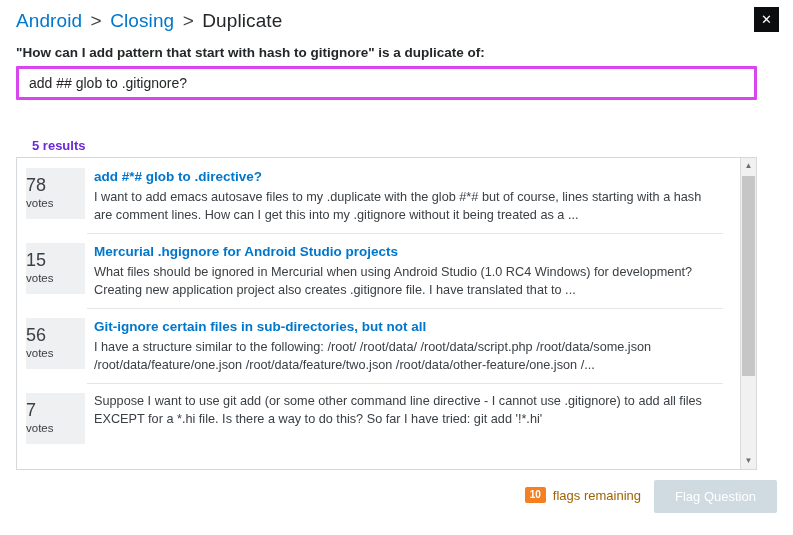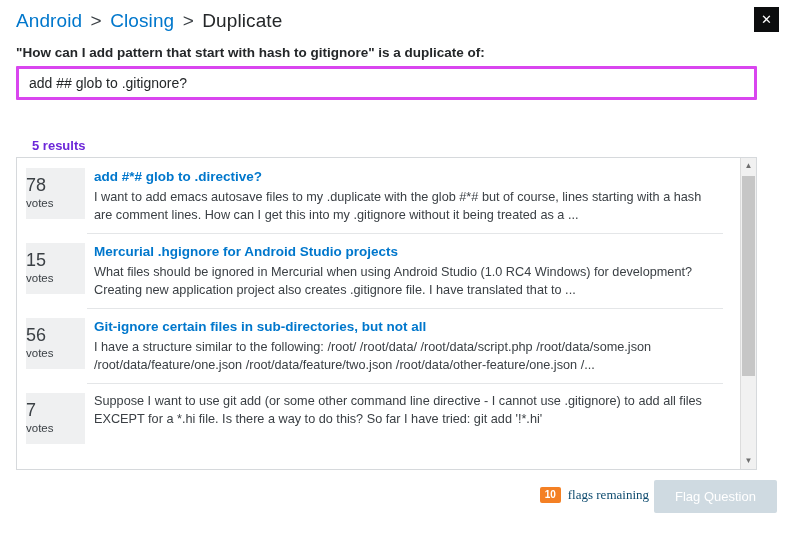--- a/index.html
+++ b/index.html
@@ -228,41 +228,40 @@
   
   .footer {
     position: absolute;
     left: 0;
     right: 0;
     top: 478px;
     height: 44px;
   }
   .flags-remaining {
     position: absolute;
-    right: 144px;
+    right: 152px;
     top: 9px;
     display: flex;
     align-items: flex-end;
     white-space: nowrap;
   }
   .flag-badge {
     display: inline-block;
     background: #f48024;
     color: #ffffff;
     font-size: 10px;
     font-weight: bold;
     line-height: 14px;
     padding: 1px 5px 1px 5px;
     border-radius: 2px;
     margin-right: 7px;
   }
   .flags-text {
     font-size: 13px;
-    color: #0c4a6e;
-    font-family: Liberation Serif, serif;
+    color: #a16207;
   }
   .flag-button {
     position: absolute;
     right: 16px;
     top: 2px;
     width: 123px;
     height: 33px;
     background: #cfdae1;
     color: #ffffff;
     border: none;

